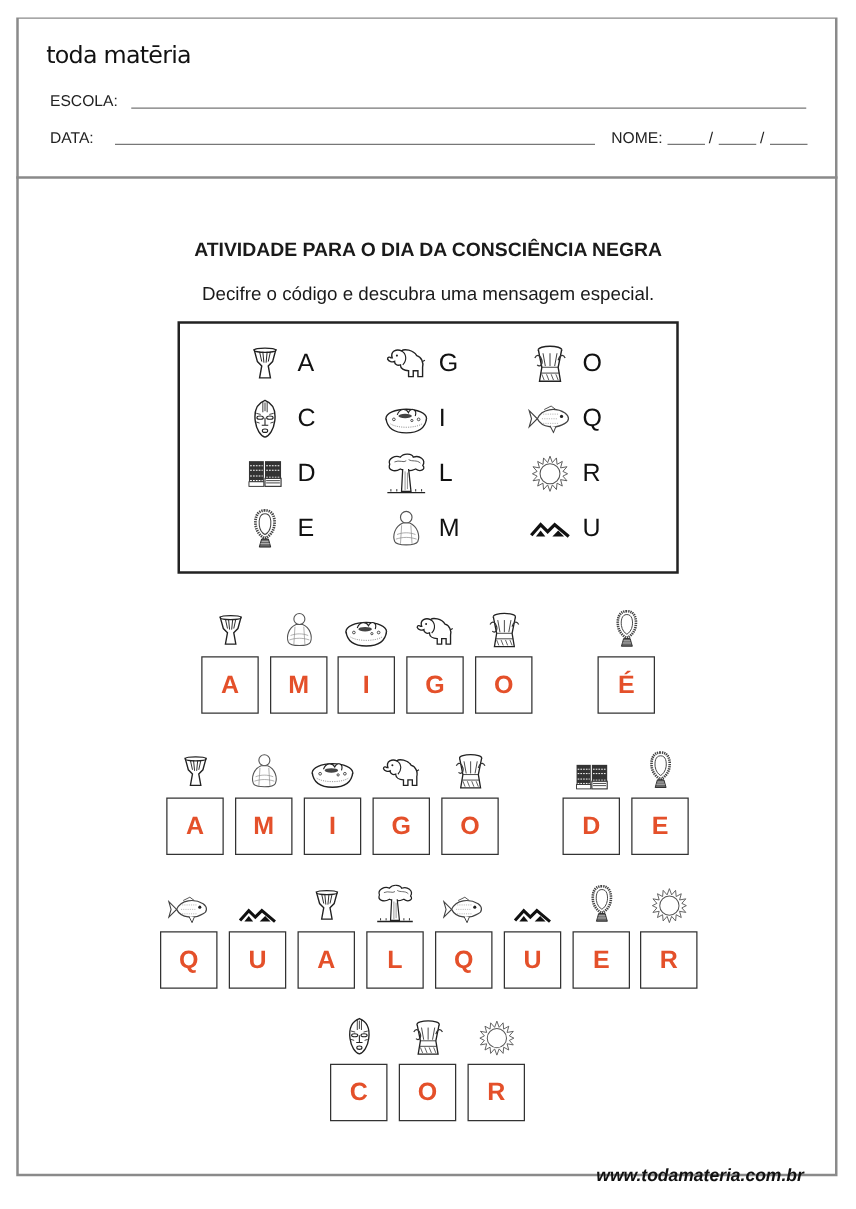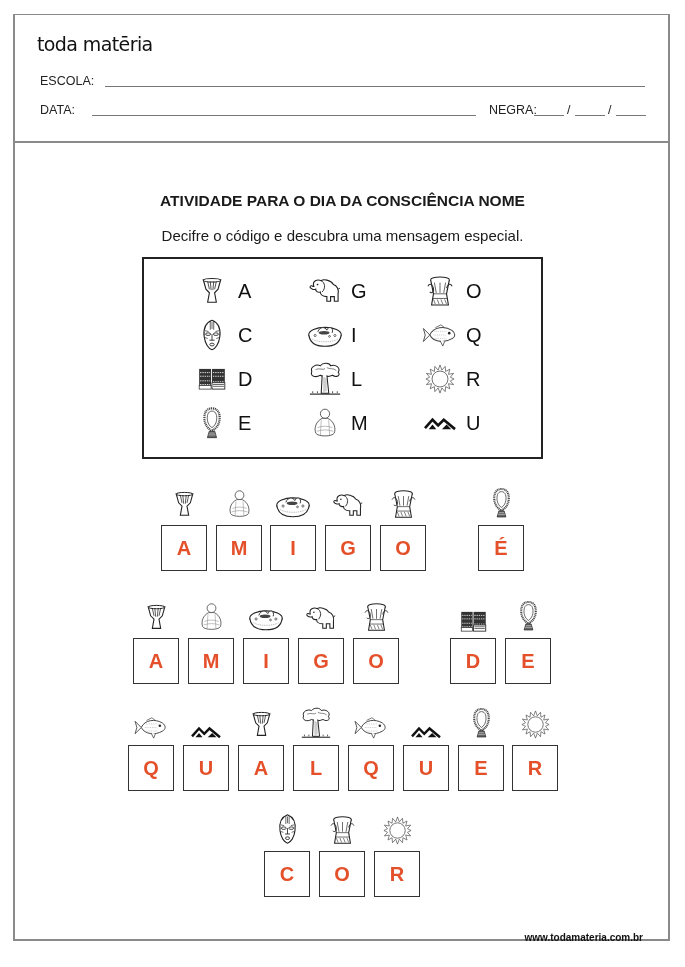--- a/index.html
+++ b/index.html
@@ -10,45 +10,45 @@
   .field-label{position:absolute;font-size:12.5px;color:#222;}
   .line{position:absolute;border-bottom:1.2px solid #777;height:0;}
   .title{position:absolute;left:0;width:685px;top:192px;text-align:center;font-weight:bold;font-size:15.5px;color:#1a1a1a;}
   .subtitle{position:absolute;left:0;width:685px;top:227px;text-align:center;font-size:15px;color:#1a1a1a;}
   .keybox{position:absolute;left:142px;top:257px;width:401px;height:202px;border:2px solid #222;box-sizing:border-box;}
   .key-item{position:absolute;display:flex;align-items:center;}
   .key-item .ico{width:30px;height:32px;display:flex;align-items:center;justify-content:center;}
   .key-item .ltr{font-size:20px;color:#111;margin-left:8px;width:20px;}
   .pic{position:absolute;width:34px;height:36px;display:flex;align-items:flex-end;justify-content:center;}
   .box{position:absolute;width:46px;height:46px;border:1.6px solid #333;box-sizing:border-box;display:flex;align-items:center;justify-content:center;font-weight:bold;font-size:20px;color:#e4502a;}
-  .footer{position:absolute;right:42px;top:932px;font-size:10px;font-weight:bold;color:#111;}
+  .footer{position:absolute;right:42px;top:932px;font-size:14px;font-weight:bold;color:#111;font-style:italic;}
   svg{display:block;}
 </style>
 </head>
 <body>
 
 <div class="sheet"></div>
 <div class="header-divider"></div>
 
 <div class="logo">toda matēria</div>
 
 <div class="field-label" style="left:40px;top:74px;">ESCOLA:</div>
 <div class="line" style="left:105px;top:86px;width:540px;"></div>
 
 <div class="field-label" style="left:40px;top:103px;">DATA:</div>
 <div class="line" style="left:92px;top:115px;width:384px;"></div>
 
-<div class="field-label" style="left:489px;top:103px;">NEGRA:</div>
+<div class="field-label" style="left:489px;top:103px;">NOME:</div>
 <div class="line" style="left:534px;top:115px;width:30px;"></div>
 <div class="field-label" style="left:567px;top:103px;">/</div>
 <div class="line" style="left:575px;top:115px;width:30px;"></div>
 <div class="field-label" style="left:608px;top:103px;">/</div>
 <div class="line" style="left:616px;top:115px;width:30px;"></div>
 
-<div class="title">ATIVIDADE PARA O DIA DA CONSCIÊNCIA NOME</div>
+<div class="title">ATIVIDADE PARA O DIA DA CONSCIÊNCIA NEGRA</div>
 <div class="subtitle">Decifre o código e descubra uma mensagem especial.</div>
 
 <svg width="0" height="0" style="position:absolute">
   <defs>
     <symbol id="djembe" viewBox="0 0 30 32">
       <path d="M5 3 L25 3 L22 14 L18 18 L20 29 L10 29 L12 18 L8 14 Z" fill="#fff" stroke="#222" stroke-width="1.3"></path>
       <ellipse cx="15" cy="3.5" rx="10" ry="2" fill="#fff" stroke="#222" stroke-width="1.2"></ellipse>
       <path d="M10 5 L12 14 M13 5 L14 15 M17 5 L16 15 M20 5 L18 14" stroke="#222" stroke-width="0.9"></path>
     </symbol>
     <symbol id="mask" viewBox="0 0 30 36">

